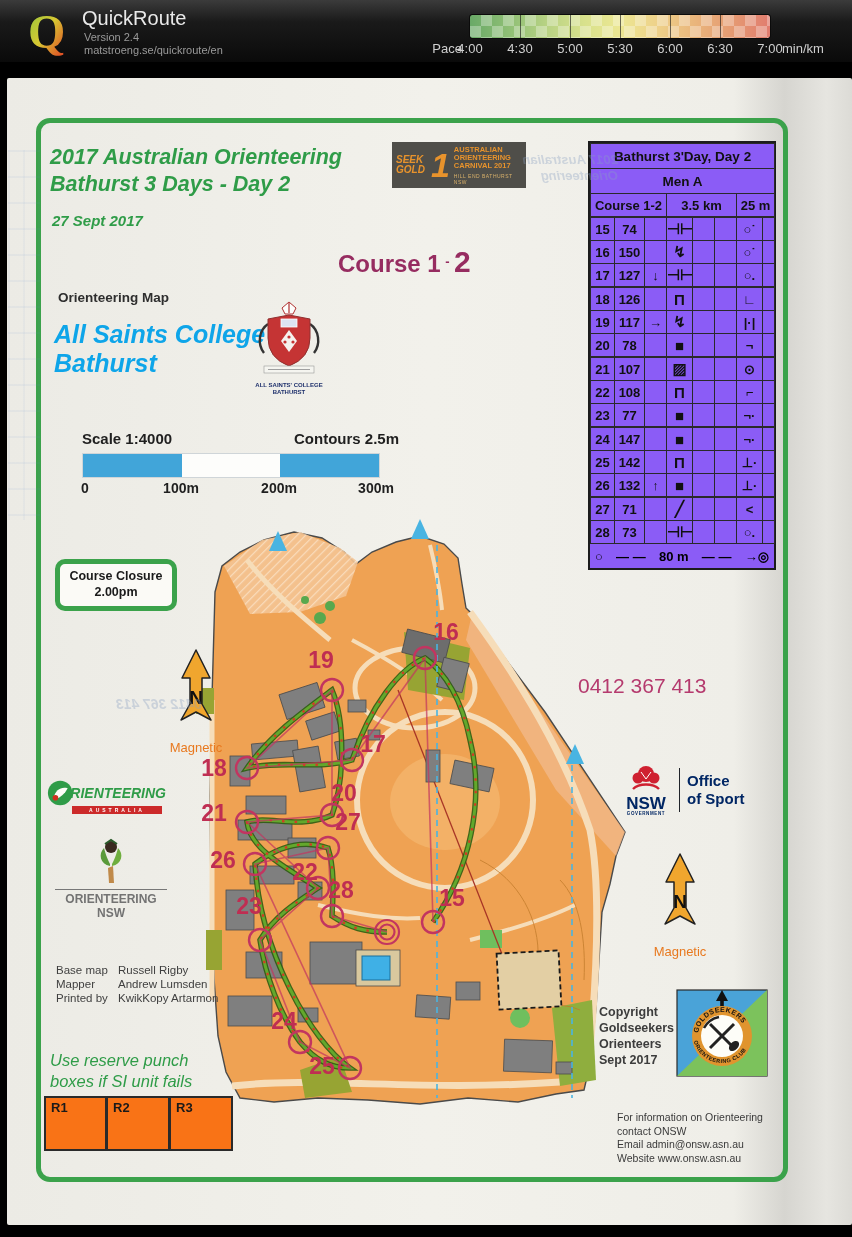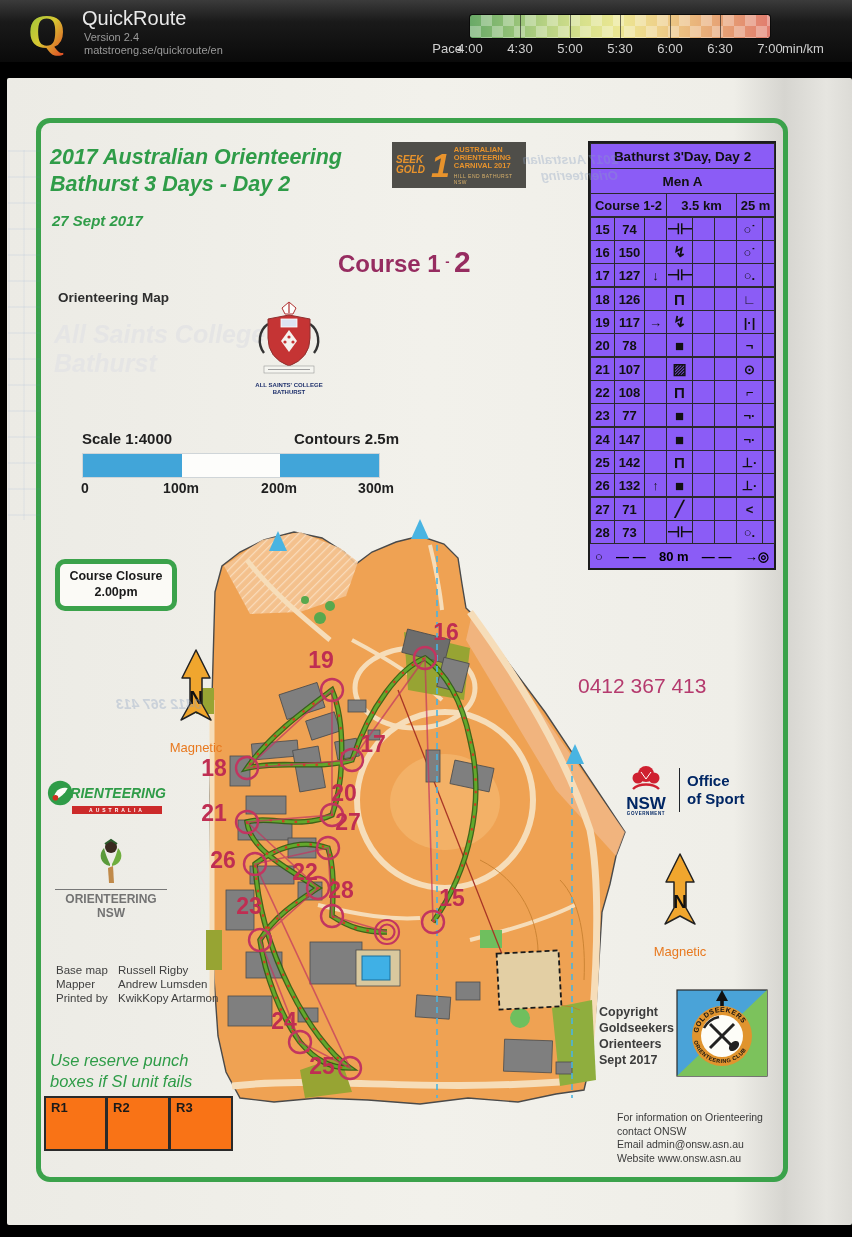--- a/index.html
+++ b/index.html
@@ -35,21 +35,21 @@
   
   .event-title{position:absolute;left:50px;top:144px;color:#2f9c48;font-size:21.5px;
                font-weight:bold;font-style:italic;line-height:27px;}
   .event-date{position:absolute;left:52px;top:212px;color:#2f9c48;font-size:15px;
               font-weight:bold;font-style:italic;}
   .course-line{position:absolute;left:338px;top:245px;color:#962c60;font-weight:bold;}
   .course-main{font-size:24px;}
   .course-sep{font-size:13px;vertical-align:6px;}
   .course-over{font-size:30px;}
   .map-kind{position:absolute;left:58px;top:290px;font-size:13.5px;font-weight:bold;color:#2e2e2e;}
-  .map-name{position:absolute;left:54px;top:320px;color:#e5e5e5;font-size:25px;
+  .map-name{position:absolute;left:54px;top:320px;color:#0ea5e9;font-size:25px;
             font-weight:bold;font-style:italic;line-height:29px;}
   .scale-label{position:absolute;left:82px;top:430px;font-size:15px;font-weight:bold;color:#1f1f1f;}
   .contours-label{position:absolute;left:294px;top:430px;font-size:15px;font-weight:bold;color:#1f1f1f;}
   .scalebar{position:absolute;left:82px;top:453px;width:296px;height:23px;display:flex;
             border:1px solid #cfd5d8;}
   .scalebar div{flex:1;}
   .sb-blue{background:#41a5d9;} .sb-white{background:#fdfdfb;}
   .sb-labels{position:absolute;left:82px;top:480px;width:296px;height:16px;
              font-size:14px;font-weight:bold;color:#1f1f1f;}
   .sb-labels span{position:absolute;transform:translateX(-50%);}

